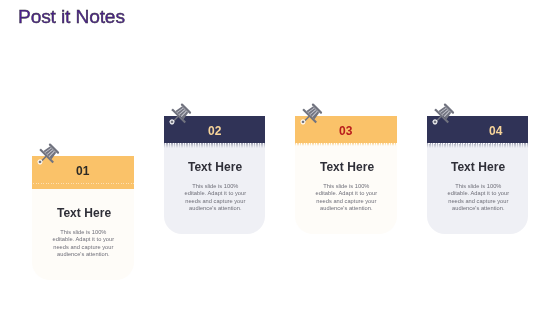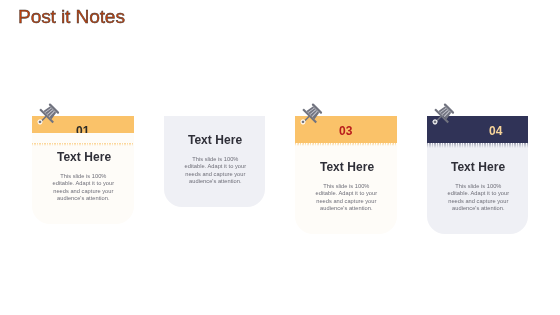--- a/index.html
+++ b/index.html
@@ -2,21 +2,21 @@
 <html><head>
 <meta charset="utf-8">
 <style>
   html,body{margin:0;padding:0;}
   body{width:560px;height:315px;background:#ffffff;overflow:hidden;
        font-family:"Liberation Sans",sans-serif;-webkit-font-smoothing:antialiased;}
 
   .slide{position:relative;width:560px;height:315px;background:#ffffff;}
 
   .title{will-change:transform;position:absolute;left:18.1px;top:7.0px;
-         font-size:19.2px;line-height:19px;font-weight:400;color:#c2410c;
+         font-size:19.2px;line-height:19px;font-weight:400;color:#4c1d95;
          letter-spacing:-0.15px;-webkit-text-stroke:0.42px #333333;white-space:nowrap;}
 
   .cards{position:absolute;left:32px;top:116.2px;width:496px;height:120px;}
 
   .card{position:absolute;top:0;width:101.6px;}
 
   .hdr{position:relative;height:27px;}
 
   .num{will-change:transform;position:absolute;left:0;right:0;top:8.5px;
        text-align:center;font-size:12px;font-weight:bold;
@@ -39,21 +39,21 @@
 
   .pin{position:absolute;left:1.1px;top:-14.2px;width:27.6px;height:27.6px;overflow:visible;}
 </style>
 </head>
 <body>
 
 <div class="slide">
   <div class="title">Post it Notes</div>
   <div class="cards" id="cards">
   <div class="card" style="left: 0px; width: 101.6px;">
-    <div class="hdr" style="background: rgb(250, 194, 105); height: 17px;">
+    <div class="hdr" style="background: rgb(250, 194, 105); height: 33px; margin-top: 40px;">
       <svg class="pin" viewBox="0 0 24 24">
         <g transform="rotate(45 12 12)">
           <rect class="pin-needle" x="11.25" y="12.6" width="1.35" height="6.4" fill="#71737f"></rect>
           <circle class="pin-ring" cx="11.55" cy="19.9" r="2.2" fill="#ffffff" opacity="0.9"></circle>
           <circle class="pin-tip" cx="11.55" cy="19.9" r="1.2" fill="#71737f"></circle>
           <rect class="pin-flange" x="3.9" y="11.25" width="16.2" height="1.85" rx="0.3" fill="#71737f"></rect>
           <path class="pin-barrel" d="M8.15 4.3 h7.7 l1.15 6.85 h-10.0 z" fill="#71737f"></path>
           <rect class="pin-cap" x="6.1" y="2.2" width="11.8" height="1.95" rx="0.97" fill="#71737f"></rect>
           <g class="pin-stripes" fill="#c6c7d0">
             <path d="M9.55 4.45 h0.85 l-1.02 6.55 h-0.85 z"></path>
@@ -66,20 +66,40 @@
       <div class="perf" style="opacity: 0.85; height: 3px; background: repeating-linear-gradient(to right, rgb(250, 194, 105) 0px, rgb(250, 194, 105) 1.15px, rgba(255, 255, 255, 0) 1.15px, rgba(255, 255, 255, 0) 2.5px);"></div>
       <div class="perf2" style="opacity: 0.5; background: repeating-linear-gradient(to right, rgba(255, 255, 255, 0) 0px, rgba(255, 255, 255, 0) 1.15px, rgb(255, 255, 255) 1.15px, rgb(255, 255, 255) 2.5px);"></div>
     </div>
     <div class="body" style="background: rgb(254, 252, 248); width: 101.6px;">
       <div class="th">Text Here</div>
       <div class="desc">This slide is 100% editable. Adapt it to your needs and capture your audience's attention.</div>
     </div>
   </div>
 
   <div class="card" style="left: 131.53px; width: 101.6px;">
+    <div class="hdr" style="background: rgb(48, 51, 87); height: 27px;">
+      <svg class="pin" viewBox="0 0 24 24">
+        <g transform="rotate(45 12 12)">
+          <rect class="pin-needle" x="11.25" y="12.6" width="1.35" height="6.4" fill="#71737f"></rect>
+          <circle class="pin-ring" cx="11.55" cy="19.9" r="2.2" fill="#ffffff" opacity="0.9"></circle>
+          <circle class="pin-tip" cx="11.55" cy="19.9" r="1.2" fill="#71737f"></circle>
+          <rect class="pin-flange" x="3.9" y="11.25" width="16.2" height="1.85" rx="0.3" fill="#71737f"></rect>
+          <path class="pin-barrel" d="M8.15 4.3 h7.7 l1.15 6.85 h-10.0 z" fill="#71737f"></path>
+          <rect class="pin-cap" x="6.1" y="2.2" width="11.8" height="1.95" rx="0.97" fill="#71737f"></rect>
+          <g class="pin-stripes" fill="#c6c7d0">
+            <path d="M9.55 4.45 h0.85 l-1.02 6.55 h-0.85 z"></path>
+            <path d="M11.45 4.45 h0.85 l-0.44 6.55 h-0.85 z"></path>
+            <path d="M13.35 4.45 h0.85 l0.14 6.55 h-0.85 z"></path>
+          </g>
+        </g>
+      </svg>
+      <span class="num" style="color: rgb(247, 212, 154);">02</span>
+      <div class="perf" style="opacity: 0.45; height: 4.4px; background: repeating-linear-gradient(to right, rgb(48, 51, 87) 0px, rgb(48, 51, 87) 1.15px, rgba(255, 255, 255, 0) 1.15px, rgba(255, 255, 255, 0) 2.5px);"></div>
+      <div class="perf2" style="opacity: 0.9; background: repeating-linear-gradient(to right, rgba(255, 255, 255, 0) 0px, rgba(255, 255, 255, 0) 1.15px, rgb(255, 255, 255) 1.15px, rgb(255, 255, 255) 2.5px);"></div>
+    </div>
     <div class="body" style="background: rgb(239, 240, 245); width: 101.6px;">
       <div class="th">Text Here</div>
       <div class="desc">This slide is 100% editable. Adapt it to your needs and capture your audience's attention.</div>
     </div>
   </div>
 
   <div class="card" style="left: 263.06px; width: 101.6px;">
     <div class="hdr" style="background: rgb(250, 194, 105); height: 27px;">
       <svg class="pin" viewBox="0 0 24 24">
         <g transform="rotate(45 12 12)">

